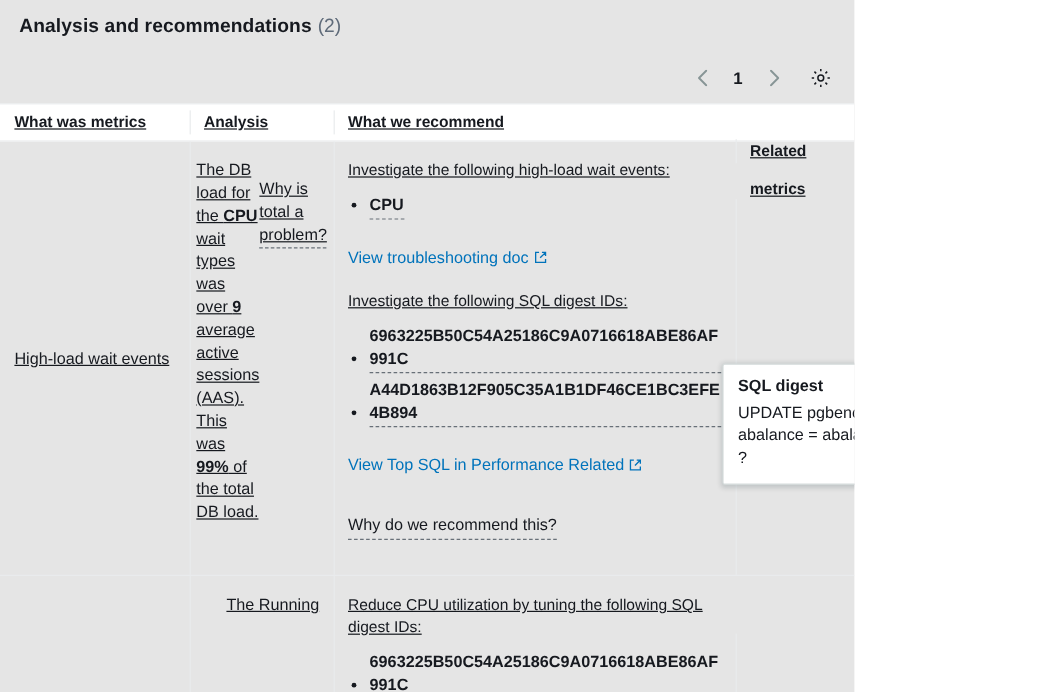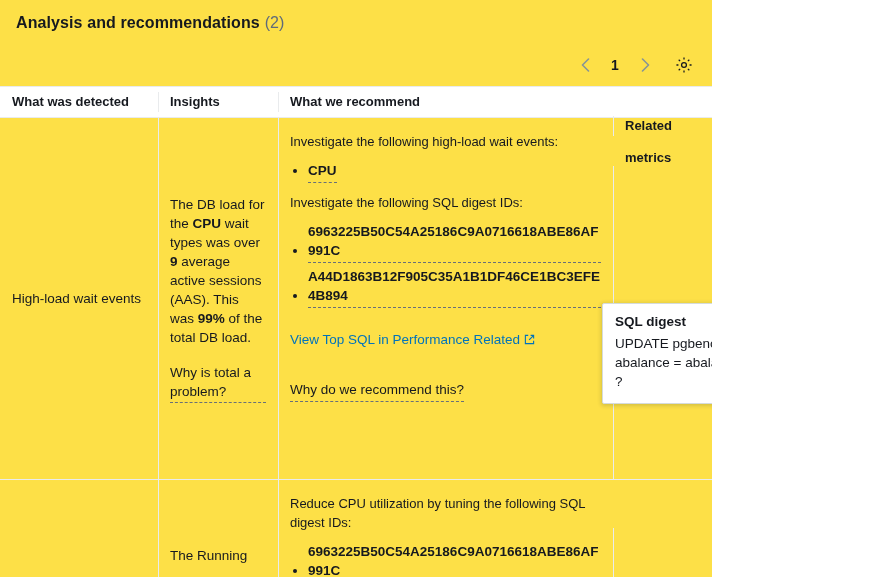--- a/index.html
+++ b/index.html
@@ -8,22 +8,23 @@
     width: 880px; height: 577px;
     background: #ffffff;
     font-family: "Liberation Sans", sans-serif;
     color: #16191f;
     overflow: hidden;
   }
   .page {
     position: relative;
     width: 712px;
     height: 577px;
-    background: #fde047;
+    background: #e5e5e5;
     overflow: hidden;
+    text-decoration: underline;
   }
 
   
   .panel-header {
     padding: 14px 16px 0 16px;
     height: 86px;
     position: relative;
   }
   .panel-title {
     font-size: 16px;
@@ -121,21 +122,20 @@
     left: 0; top: 0; bottom: 0;
     width: 1px;
     background: #e9ebed;
   }
   .cell-detected {
     display: flex;
     align-items: center;
   }
   .cell-analysis {
     display: flex;
-    flex-direction: column;
     justify-content: center;
   }
   .row-1 { height: 362px; }
   .row-2 { height: 100px; }
 
   .analysis-text { margin: 0; }
   .analysis-text b { font-weight: bold; }
   .why-link {
     margin-top: 16px;
     color: #16191f;
@@ -245,22 +245,22 @@
           <g fill="none" stroke="#16191f" stroke-width="1.4">
             <circle cx="10" cy="10" r="2.7"></circle>
             <path d="M10 1.6v2.2M10 16.2v2.2M18.4 10h-2.2M3.8 10H1.6M15.9 4.1l-1.6 1.6M5.7 14.3l-1.6 1.6M15.9 15.9l-1.6-1.6M5.7 5.7L4.1 4.1"></path>
           </g>
         </svg>
       </div>
     </div>
   </div>
 
   <div class="table-head">
-    <div class="th c1">What was detected</div>
-    <div class="th c2">Insights</div>
+    <div class="th c1">What was metrics</div>
+    <div class="th c2">Analysis</div>
     <div class="th c3">What we recommend</div>
     <div class="th c4">Related metrics</div>
   </div>
 
   <div class="table-body">
 
     <div class="row row-1">
       <div class="cell c1 cell-detected">
         <span>High-load wait events</span>
       </div>
@@ -268,20 +268,24 @@
       <div class="cell c2 cell-analysis">
         <p class="analysis-text">The DB load for the <b>CPU</b> wait types was over <b>9</b> average active sessions (AAS). This was <b>99%</b> of the total DB load.</p>
         <span class="why-link">Why is total a problem?</span>
       </div>
 
       <div class="cell c3">
         <p class="rec-lead">Investigate the following high-load wait events:</p>
         <ul class="bullets">
           <li><span class="bullet-strong">CPU</span></li>
         </ul>
+        <a class="link"><span>View troubleshooting doc</span><span class="ext"><svg width="11" height="11" viewBox="0 0 12 12" aria-hidden="true">
+                <path d="M4.6 1.5H1.5v9h9V7.4" stroke="#0073bb" stroke-width="1.2" fill="none"></path>
+                <path d="M7.2 1.5h3.3v3.3M10.3 1.7L5.6 6.4" stroke="#0073bb" stroke-width="1.2" fill="none"></path>
+              </svg></span></a>
 
         <p class="rec-lead">Investigate the following SQL digest IDs:</p>
         <ul class="bullets">
           <li><span class="bullet-strong">6963225B50C54A25186C9A0716618ABE86AF991C</span></li>
           <li><span class="bullet-strong">A44D1863B12F905C35A1B1DF46CE1BC3EFE4B894</span></li>
         </ul>
         <a class="link"><span>View Top SQL in Performance Related</span><span class="ext"><svg width="11" height="11" viewBox="0 0 12 12" aria-hidden="true">
                 <path d="M4.6 1.5H1.5v9h9V7.4" stroke="#0073bb" stroke-width="1.2" fill="none"></path>
                 <path d="M7.2 1.5h3.3v3.3M10.3 1.7L5.6 6.4" stroke="#0073bb" stroke-width="1.2" fill="none"></path>
               </svg></span></a>

